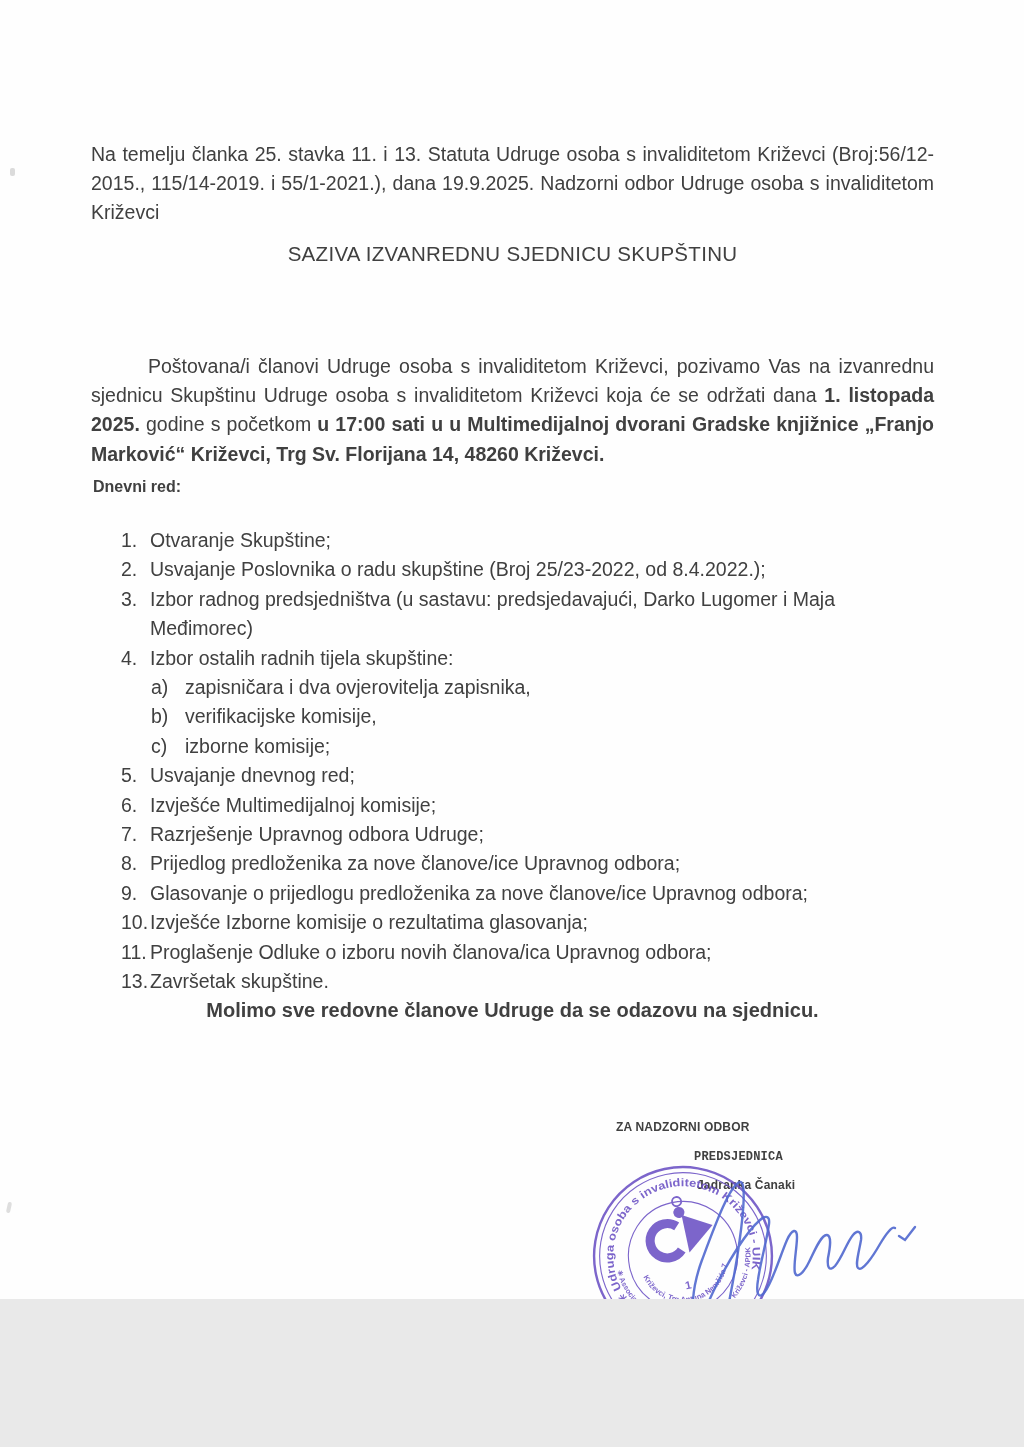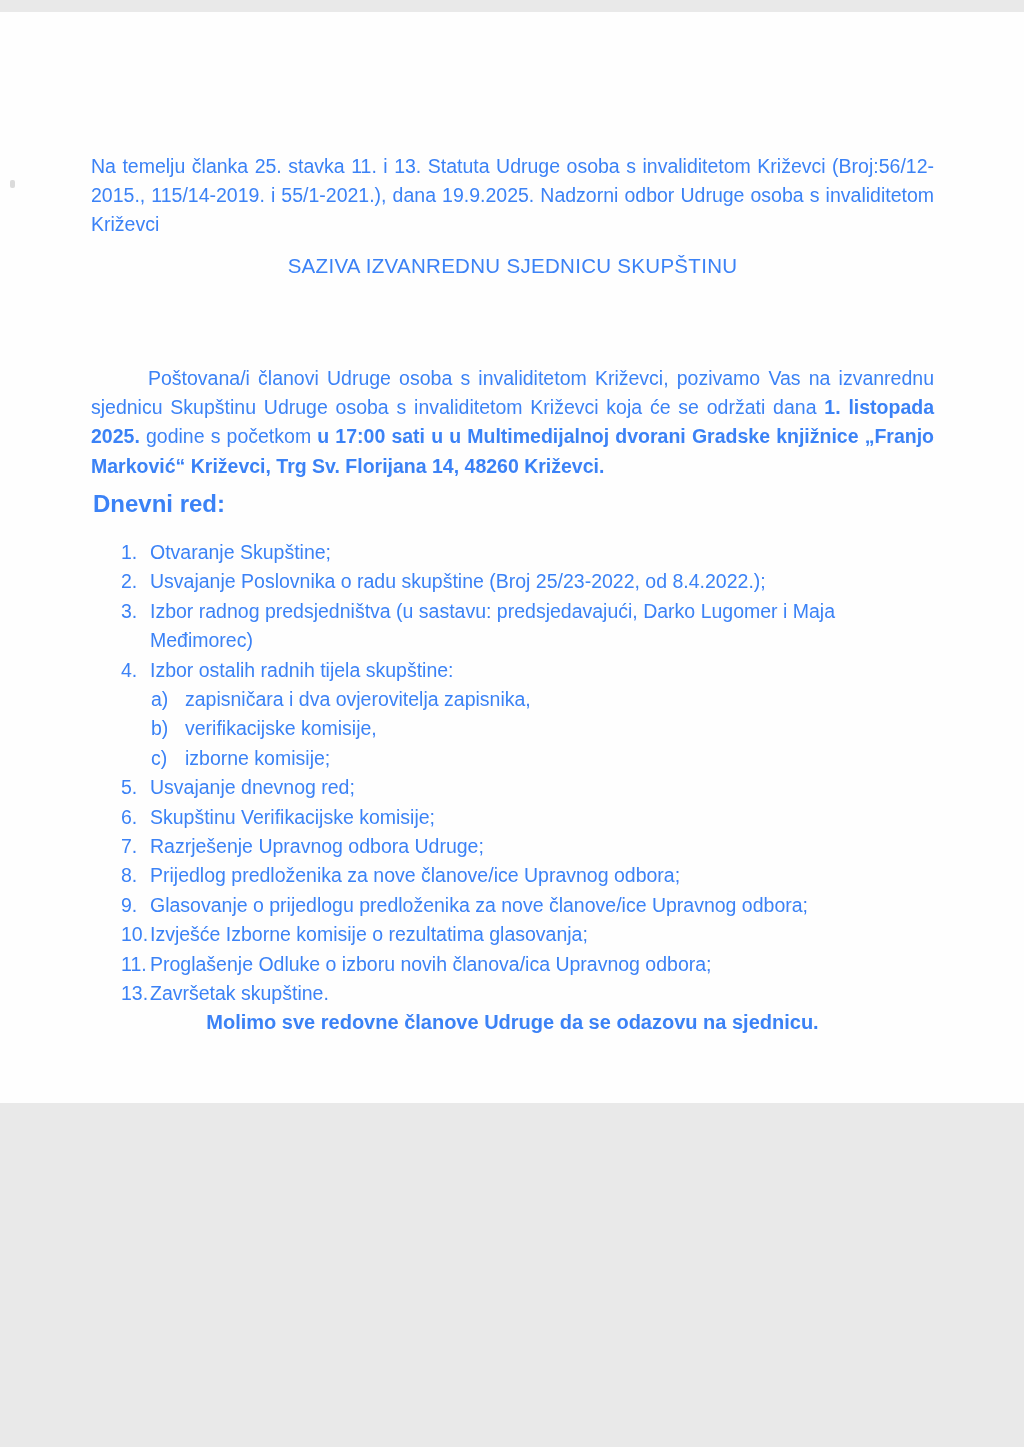--- a/index.html
+++ b/index.html
@@ -1,33 +1,33 @@
 <!DOCTYPE html>
 <html lang="hr"><head>
 <meta charset="utf-8">
 <style>
   html,body{margin:0;padding:0;background:#e9e9e9;}
   .page{
     position:relative;
-    width:1024px;height:1091px;
-    margin:12px auto;
+    width:1024px;height:1299px;
+    margin:0 auto;
     background:#fefefe;
     font-family:"Liberation Sans", sans-serif;
-    color:#3b82f6;
+    color:#404040;
     overflow:hidden;
   }
   .abs{position:absolute;}
   .body-text{font-size:19.5px;line-height:29.4px;}
   .justify{text-align:justify;}
   b,.bold{font-weight:bold;}
 
   .intro{left:91px;top:120px;width:843px;}
   .doc-title{left:91px;top:242px;width:843px;text-align:center;font-weight:normal;font-size:20.5px;letter-spacing:.3px;}
   .invitation{left:91px;top:332px;width:843px;text-indent:57px;}
-  .agenda-heading{left:93px;top:478px;font-weight:bold;font-size:24px;}
+  .agenda-heading{left:93px;top:478px;font-weight:bold;font-size:16px;}
   .agenda{left:121px;top:526px;width:788px;}
   .agenda-row{display:flex;align-items:flex-start;}
   .agenda-row .num{flex:none;width:29px;}
   .agenda-row .txt{flex:1;}
   .sub-row{margin-left:30px;}
   .sub-row .num{width:34px;}
   .closing{left:91px;top:999px;width:843px;text-align:center;font-weight:bold;font-size:20px;}
   .sig-line{font-weight:bold;font-size:12px;white-space:nowrap;letter-spacing:.2px;}
   .sig1{left:616px;top:1120px;}
   .sig2{left:694px;top:1150px;font-family:Liberation Mono, monospace;}
@@ -82,21 +82,21 @@
     <div class="agenda-row sub-row">
         <span class="num">c)</span>
         <span class="txt">izborne komisije;</span>
       </div>
     <div class="agenda-row">
         <span class="num">5.</span>
         <span class="txt">Usvajanje dnevnog red;</span>
       </div>
     <div class="agenda-row">
         <span class="num">6.</span>
-        <span class="txt">Skupštinu Verifikacijske komisije;</span>
+        <span class="txt">Izvješće Multimedijalnoj komisije;</span>
       </div>
     <div class="agenda-row">
         <span class="num">7.</span>
         <span class="txt">Razrješenje Upravnog odbora Udruge;</span>
       </div>
     <div class="agenda-row">
         <span class="num">8.</span>
         <span class="txt">Prijedlog predloženika za nove članove/ice Upravnog odbora;</span>
       </div>
     <div class="agenda-row">

